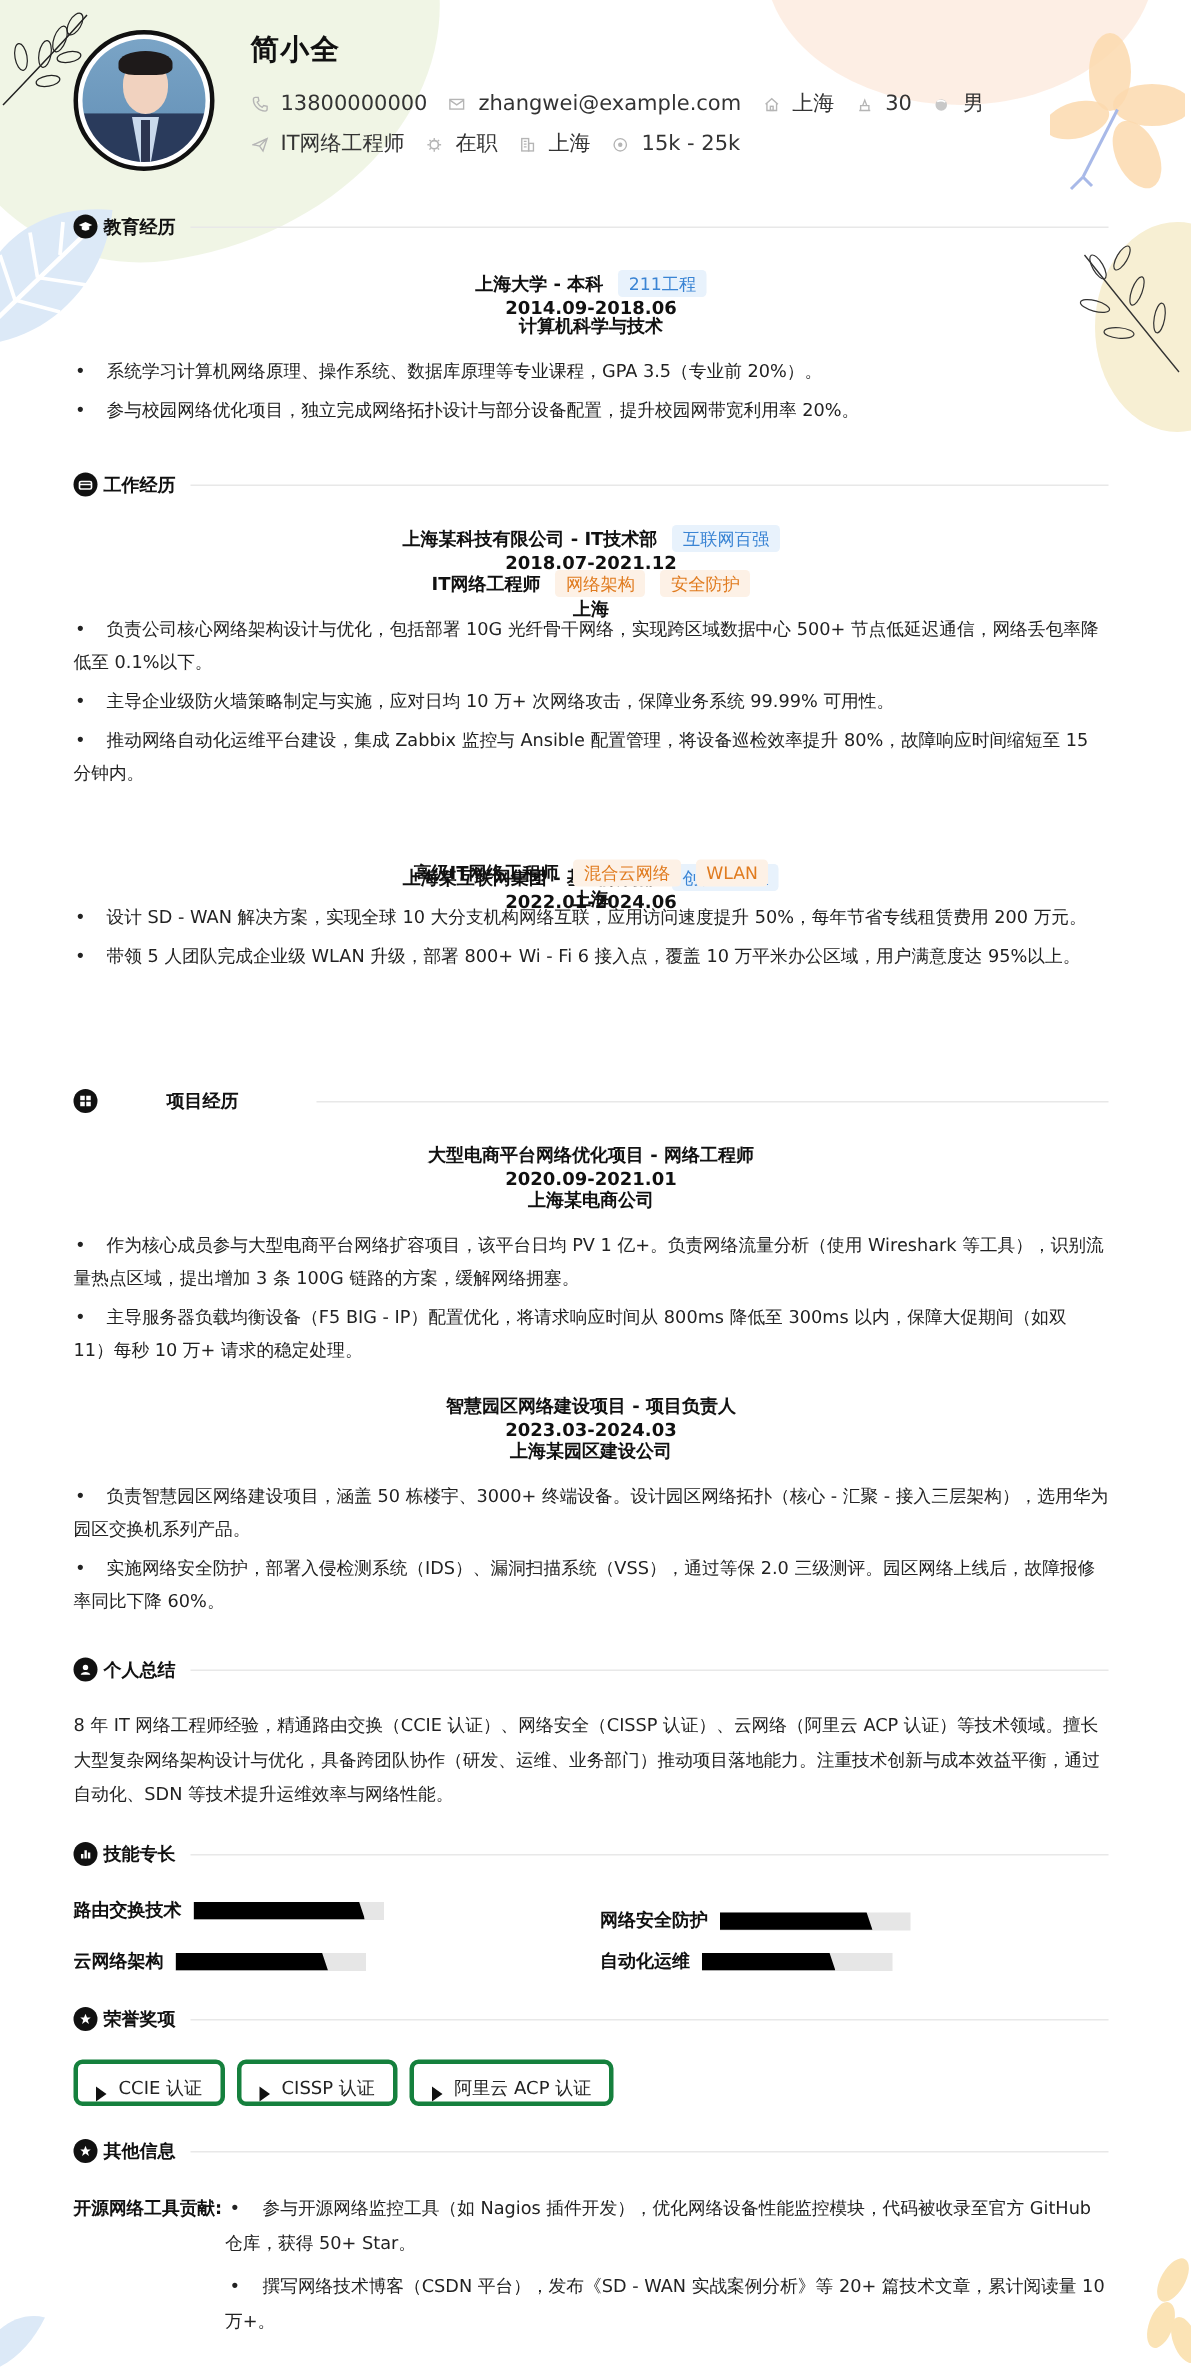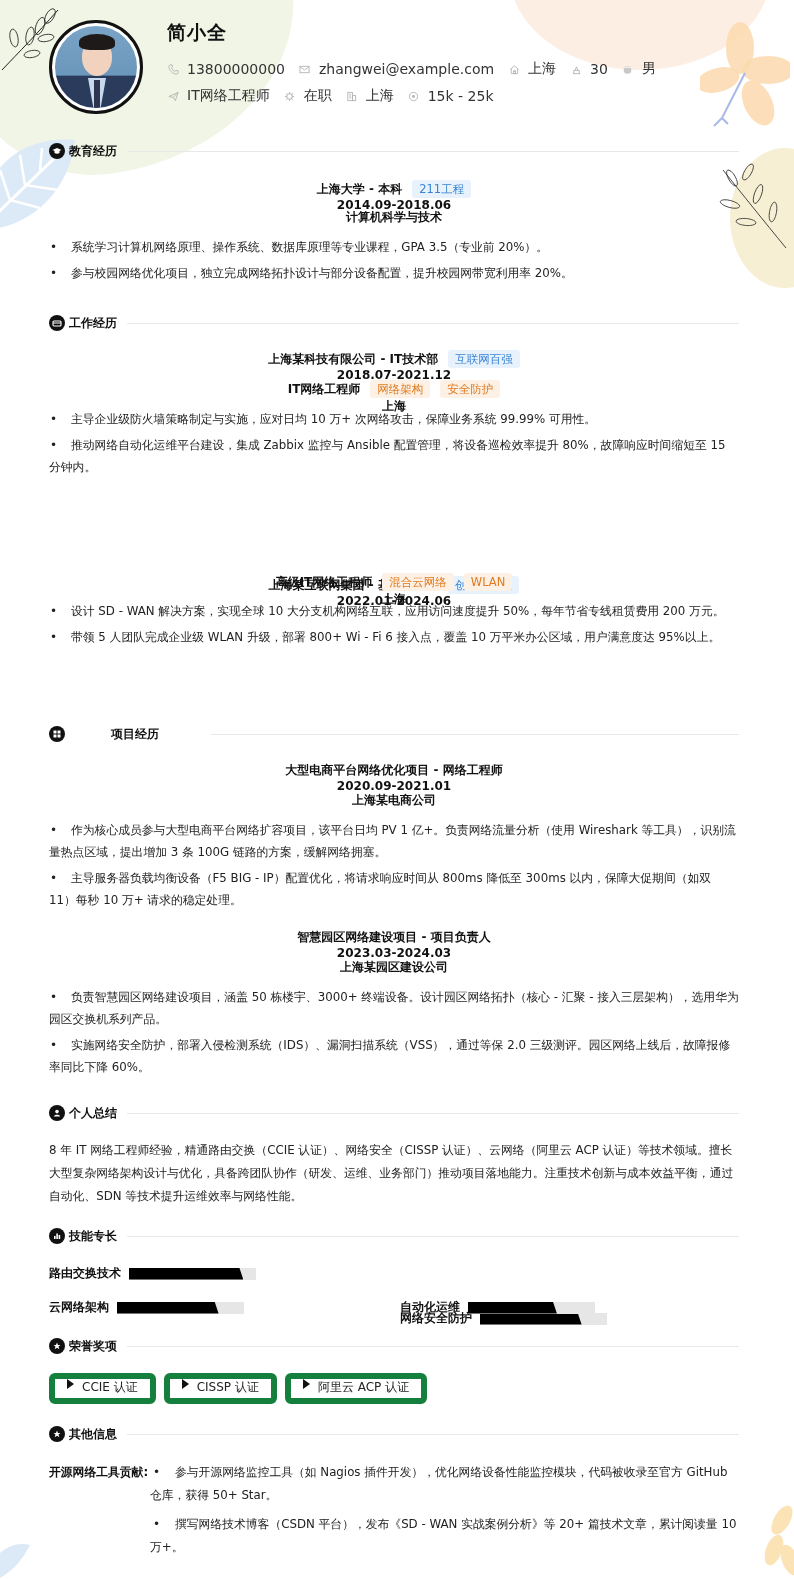--- a/index.html
+++ b/index.html
@@ -64,21 +64,21 @@
   .summary { position: absolute; left: 49px; width: 690px; font-size: 11.8px; line-height: 23px; color: #222; }
 
   
   .skill { position: absolute; display: flex; align-items: center; font-size: 12px; font-weight: bold; color: #111; }
   .skill-label { margin-right: 8px; white-space: nowrap; }
   .skill-track { width: 127px; height: 12px; background: #e6e6e6; position: relative; }
   .skill-fill { position: absolute; left: 0; top: 0; height: 12px; background: #000; clip-path: polygon(0 0, calc(100% - 4px) 0, 100% 100%, 0 100%); }
 
   
   .awards { position: absolute; left: 49px; top: 1373px; display: flex; }
-  .award-btn { display: flex; align-items: flex-start; height: 31px; padding: 0 12px 0 12px; border: 6px solid #15803d; border-radius: 6px; background: #fff; font-size: 12px; color: #222; margin-right: 8px; }
+  .award-btn { display: flex; align-items: flex-end; height: 31px; padding: 0 12px 0 12px; border: 3px solid #15803d; border-radius: 6px; background: #fff; font-size: 12px; color: #222; margin-right: 8px; }
   .award-btn .tri { width: 0; height: 0; border-top: 5px solid transparent; border-bottom: 5px solid transparent; border-left: 7px solid #111; margin-right: 8px; }
 
   
   .other { position: absolute; left: 49px; top: 1461px; width: 690px; display: flex; font-size: 11.8px; color: #222; }
   .other-label { font-weight: bold; color: #111; white-space: nowrap; width: 101px; line-height: 22px; }
   .other-list { flex: 1; }
   .other-list .bullet { padding-left: 0; text-indent: 25px; margin-bottom: 6px; line-height: 23px; }
   .other-list .bullet::before { left: 3px; text-indent: 0; }
 </style>
 </head>
@@ -278,20 +278,21 @@
   </div>
   <div class="row" style="top:380px;">
     <div class="row-left">
       <span class="bold">IT网络工程师</span>
       <span class="tag tag-orange">网络架构</span>
       <span class="tag tag-orange">安全防护</span>
     </div>
     <span class="date">上海</span>
   </div>
   <div class="bullets" style="top:408px;">
+    <div class="bullet flush-wrap">负责公司核心网络架构设计与优化，包括部署 10G 光纤骨干网络，实现跨区域数据中心 500+ 节点低延迟通信，网络丢包率降低至 0.1%以下。</div>
     <div class="bullet">主导企业级防火墙策略制定与实施，应对日均 10 万+ 次网络攻击，保障业务系统 99.99% 可用性。</div>
     <div class="bullet flush-wrap">推动网络自动化运维平台建设，集成 Zabbix 监控与 Ansible 配置管理，将设备巡检效率提升 80%，故障响应时间缩短至 15 分钟内。</div>
   </div>
 
   <div class="row" style="top:576px;">
     <div class="row-left">
       <span class="bold">上海某互联网集团 - 基础架构部</span>
       <span class="tag tag-blue">创新型企业</span>
     </div>
     <span class="date">2022.01-2024.06</span>
@@ -369,21 +370,21 @@
     <span class="section-title">技能专长</span>
     <span class="section-line"></span>
   </div>
 
   <div class="skill" style="left:49px; top:1265px;">
     <span class="skill-label">路由交换技术</span>
     <span class="skill-track">
         <span class="skill-fill" style="width: 90%;"></span>
       </span>
   </div>
-  <div class="skill" style="left:400px; top:1310px;">
+  <div class="skill" style="left:400px; top:1272px;">
     <span class="skill-label">网络安全防护</span>
     <span class="skill-track">
         <span class="skill-fill" style="width: 80%;"></span>
       </span>
   </div>
   <div class="skill" style="left:49px; top:1299px;">
     <span class="skill-label">云网络架构</span>
     <span class="skill-track">
         <span class="skill-fill" style="width: 80%;"></span>
       </span>

